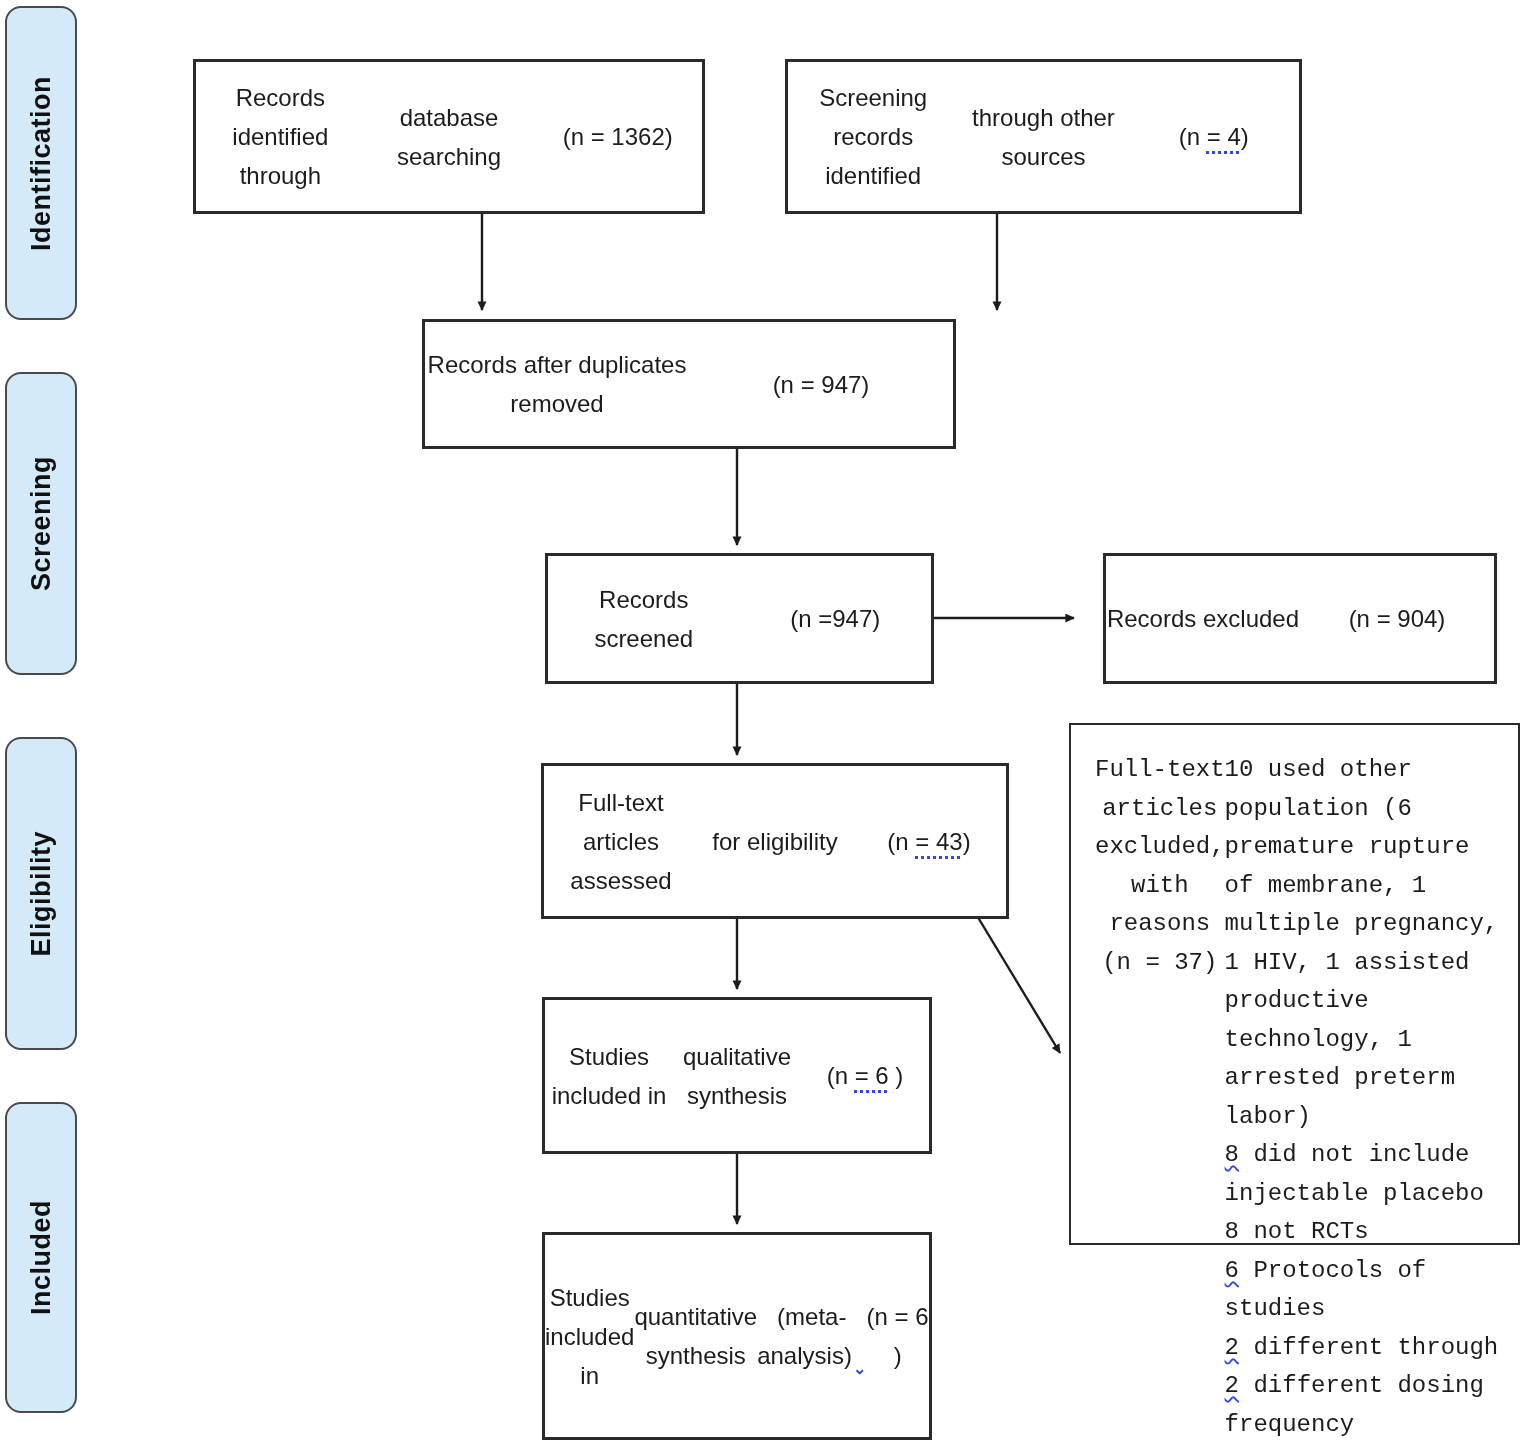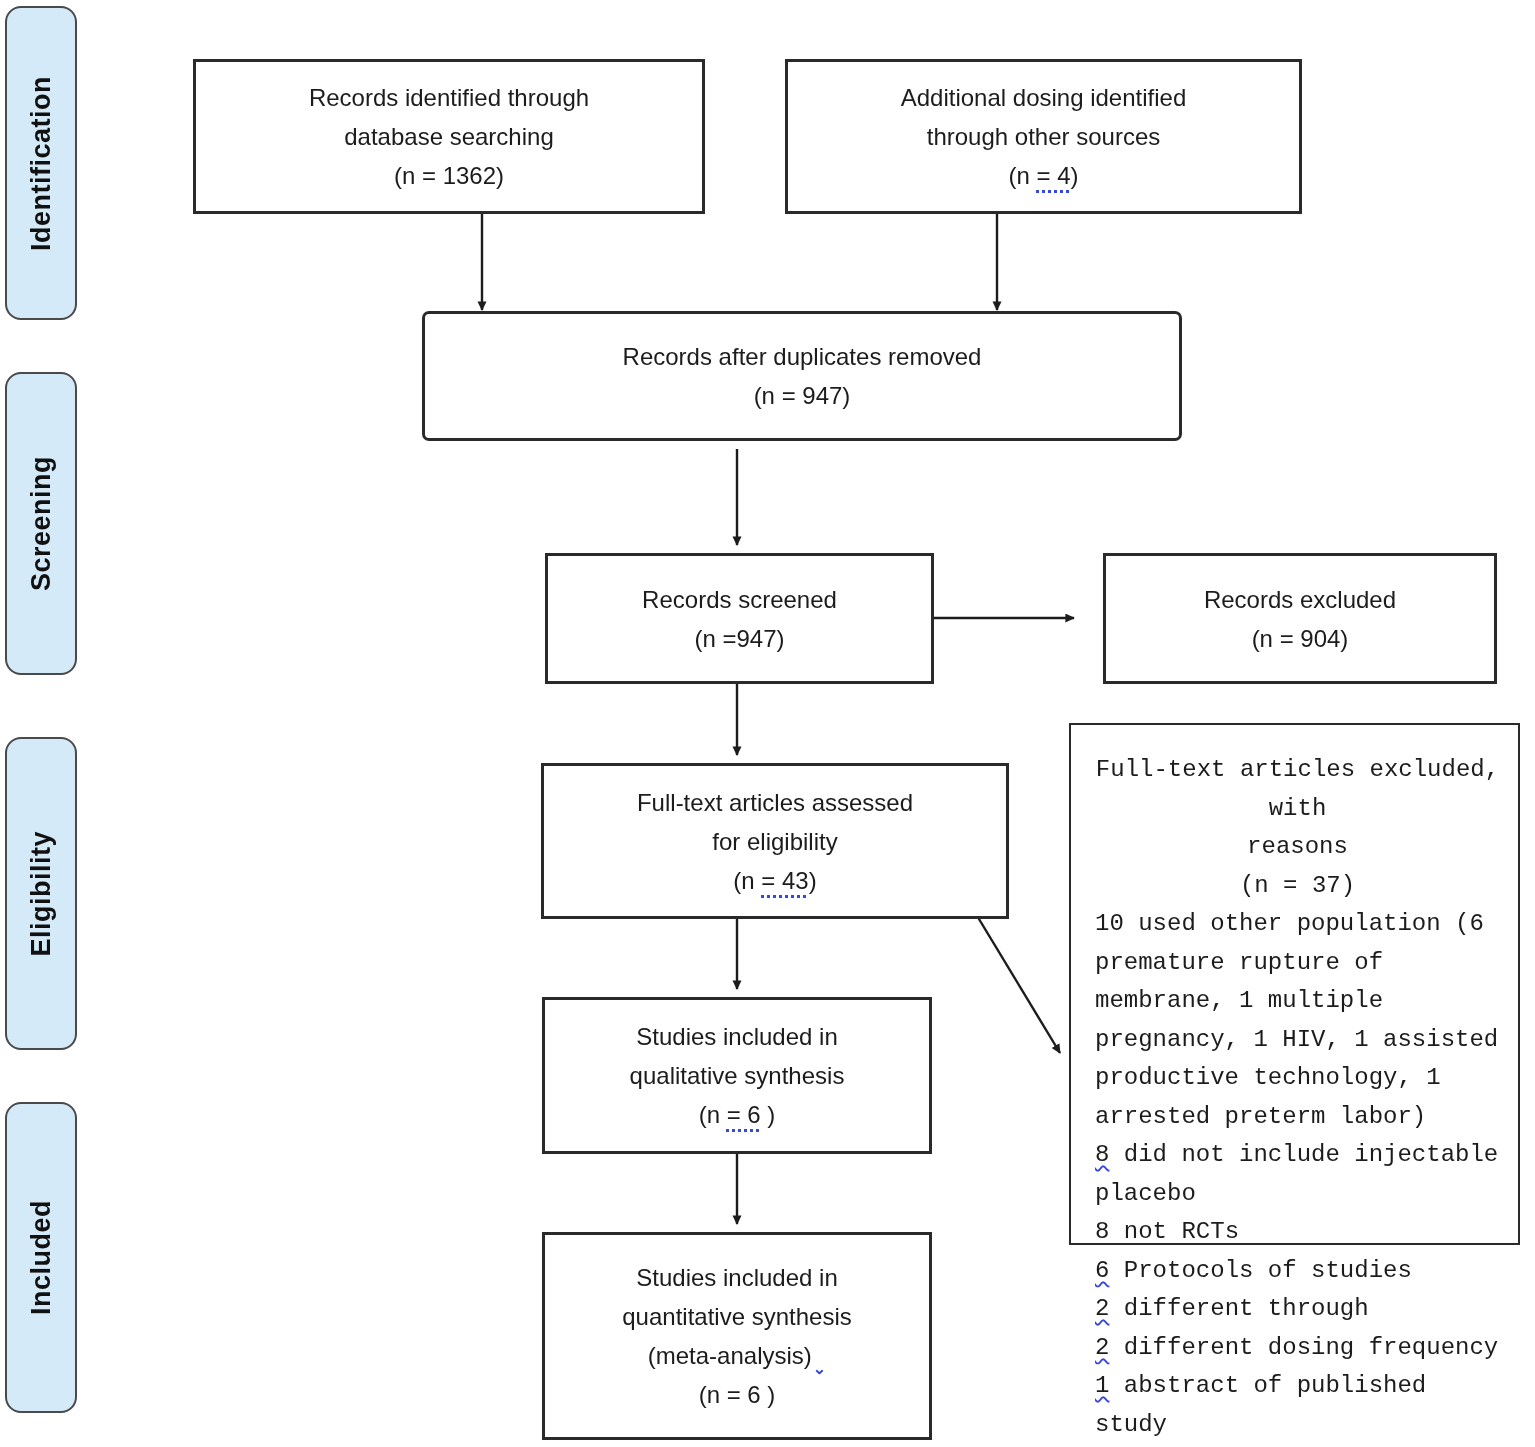--- a/index.html
+++ b/index.html
@@ -19,21 +19,21 @@
   .stage-text {
     writing-mode:vertical-rl; transform:rotate(180deg);
     font-weight:bold; font-size:27px; letter-spacing:0.5px; color:#111;
     white-space:nowrap;
   }
 
   
   .fbox {
     position:absolute; box-sizing:border-box; background:#ffffff;
     border:3px solid #2a2a2a;
-    display:flex; flex-direction:column; justify-content:center; align-items:center;
+    display:flex; flex-direction:row; justify-content:center; align-items:center;
     text-align:center; font-size:24px; line-height:39px;
   }
   .bl { width:100%; }
 
   
   .fbox.reasons {
     border-width:2px; justify-content:flex-start; align-items:stretch;
     padding:26px 18px 18px 24px; font-size:24px; line-height:38.5px;
   }
   .rtitle { text-align:center; }
@@ -93,26 +93,26 @@
     <span class="stage-text">Included</span>
   </div>
 
   <div class="fbox" style="left:193px; top:59px; width:512px; height:155px;">
     <div class="bl">Records identified through</div>
     <div class="bl">database searching</div>
     <div class="bl">(n = 1362)</div>
   </div>
 
   <div class="fbox" style="left:785px; top:59px; width:517px; height:155px;">
-    <div class="bl">Additional dosing identified</div>
+    <div class="bl">Screening records identified</div>
     <div class="bl">through other sources</div>
     <div class="bl"><span>(n </span><span class="dotu">= 4</span><span>)</span></div>
   </div>
 
-  <div class="fbox" style="left:422px; top:311px; width:760px; height:130px;border-radius:7px;">
+  <div class="fbox" style="left:422px; top:319px; width:534px; height:130px;">
     <div class="bl">Records after duplicates removed</div>
     <div class="bl">(n = 947)</div>
   </div>
 
   <div class="fbox" style="left:545px; top:553px; width:389px; height:131px;">
     <div class="bl">Records screened</div>
     <div class="bl">(n =947)</div>
   </div>
 
   <div class="fbox" style="left:1083px; top:553px; width:394px; height:131px;margin-left:20px;">

